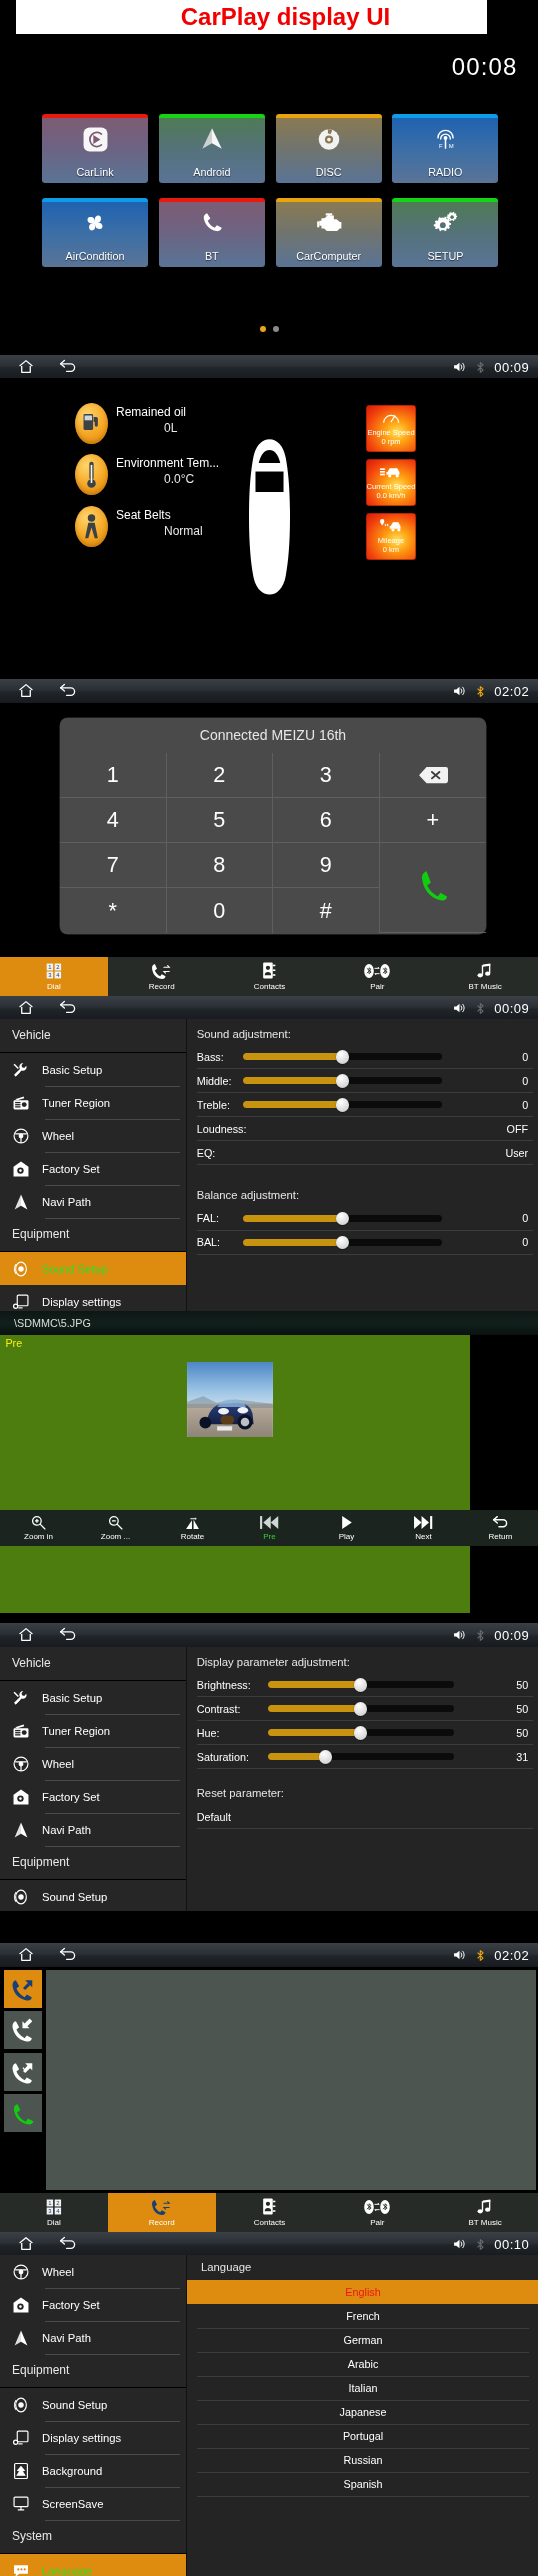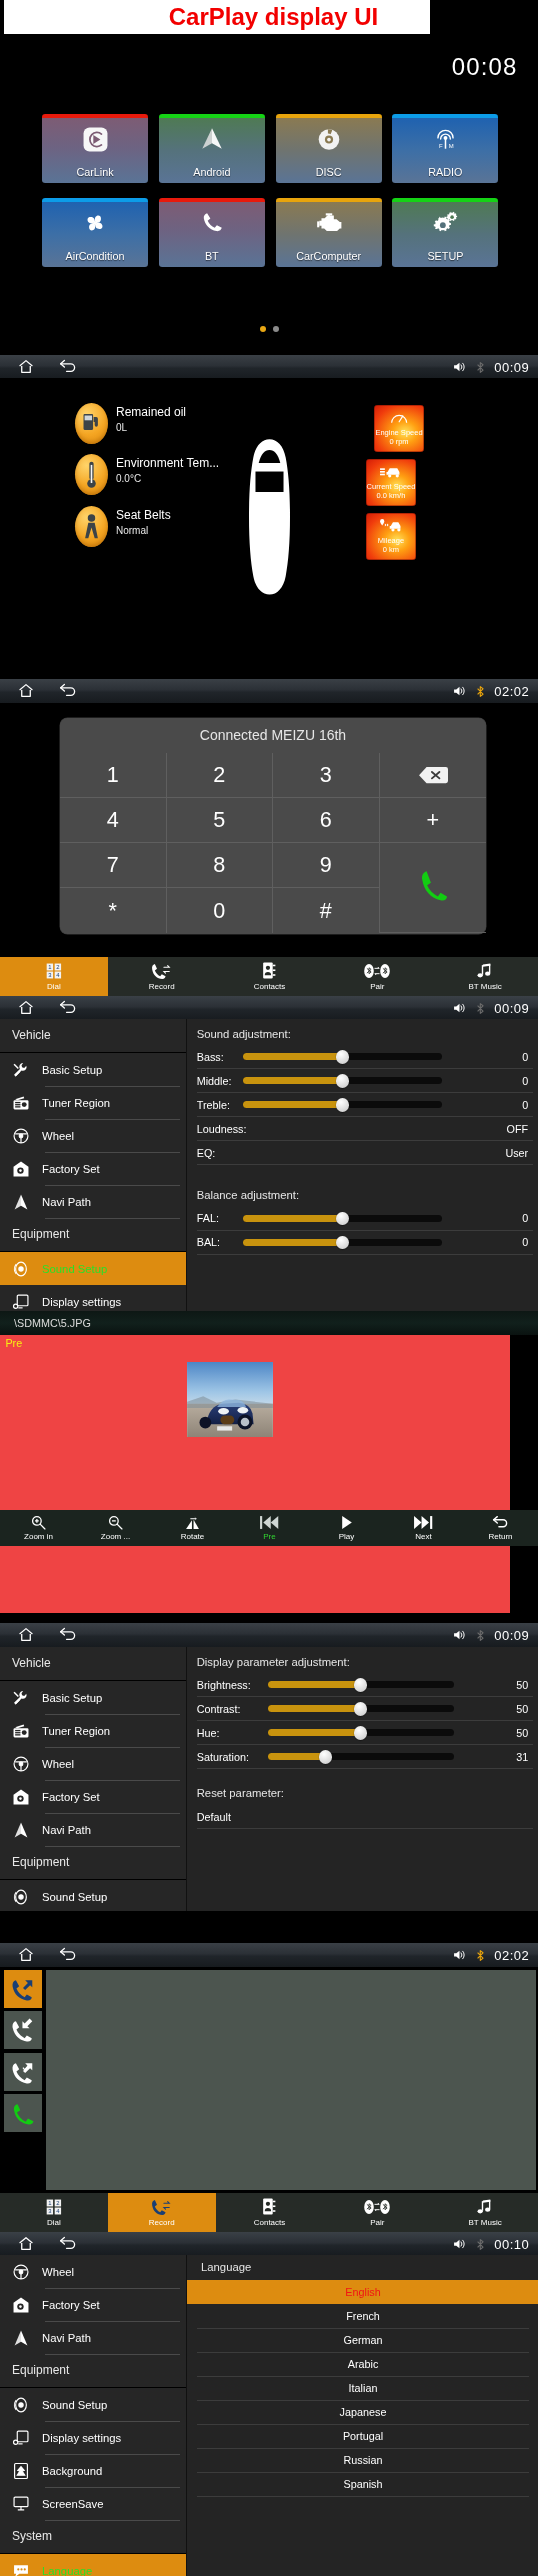--- a/index.html
+++ b/index.html
@@ -1,21 +1,21 @@
 <!DOCTYPE html>
 <html style="font-size:8.6px"><head>
 <meta charset="utf-8">
 <title>CarPlay display UI</title>
 <style>
   html,body{margin:0;padding:0;background:#000;}
   body{width:539px;font-family:"Liberation Sans","DejaVu Sans",sans-serif;-webkit-font-smoothing:antialiased;}
   .page{position:relative;width:539px;height:2576px;background:#000;overflow:hidden;}
 
   
-  .banner{position:absolute;left:4px;top:0;width:426px;height:34px;background:#fff;}
+  .banner{position:absolute;left:16px;top:0;width:471px;height:34px;background:#fff;}
   .banner-text{position:absolute;left:0;top:0;width:539px;height:34px;line-height:34px;text-align:center;
      color:#f20000;font-size:24px;font-weight:bold;letter-spacing:0px;font-family:"Liberation Sans",sans-serif;}
 
   
   .statusbar{position:absolute;left:0;width:539px;height:24px;
      background:linear-gradient(to bottom,#3a4046 0%,#2b3036 45%,#20252a 55%,#171b1f 100%);
      border-bottom:0.5px solid #0c0e10;}
   .sb-home{position:absolute;left:18.3px;top:4.3px;width:16px;height:15px;}
   .sb-back{position:absolute;left:59px;top:5.4px;width:18.3px;height:14px;}
   .sb-right{position:absolute;right:9.7px;top:0;height:24px;display:flex;align-items:center;gap:9.7px;}
@@ -43,21 +43,21 @@
   .dot.on{background:#e8a714;}
 
   
   .carinfo{position:absolute;left:0;width:539px;background:#000;}
   .ci-item{position:absolute;width:162px;height:50px;}
   .ci-badge{position:absolute;left:0;top:2.2px;width:33px;height:41px;border-radius:50%;
      background:radial-gradient(circle at 35% 28%,#ffd46a 0%,#f5a623 55%,#e08c10 100%);
      box-shadow:inset 0 -2.2px 4.3px rgba(160,90,0,.5);}
   .ci-txt{position:absolute;left:41px;top:3.2px;}
   .ci-t1{color:#ffffff;font-size:12px;line-height:16px;}
-  .ci-t2{color:#e9e9e9;font-size:10px;line-height:16px;}
+  .ci-t2{color:#e9e9e9;font-size:12px;line-height:16px;margin-left:48px;}
   .gauge{position:absolute;width:50px;height:47px;border-radius:3.8px;
      background:radial-gradient(ellipse at 62% 58%,#ffe259 0%,#ffa012 28%,#f03c0c 72%,#d21a06 100%);
      box-shadow:0 0 0 0.5px #7d1203 inset;}
   .gauge-ic{position:absolute;left:0;top:3.2px;width:100%;height:18.3px;display:flex;align-items:center;justify-content:center;}
   .gauge-l1{position:absolute;left:0;top:22.6px;width:100%;text-align:center;color:#fff;font-size:7.5px;}
   .gauge-l2{position:absolute;left:0;top:32px;width:100%;text-align:center;color:#fff;font-size:7.5px;}
 
   
   .dialpad-wrap{position:absolute;left:0;width:539px;background:#000;}
   .dialpad{position:absolute;left:60px;top:15px;width:426px;height:216px;background:#4a4a4a;border-radius:7.5px;
@@ -99,21 +99,21 @@
   .sl-fill{position:absolute;left:0;top:0;height:7px;border-radius:3.8px;background:#c8930e;}
   .sl-knob{position:absolute;top:-3.2px;width:13px;height:13.5px;border-radius:50%;
      background:radial-gradient(circle at 38% 30%,#ffffff,#d7d7d7 70%,#b9b9b9);box-shadow:0 0.5px 1.1px rgba(0,0,0,.7);}
   .sl-val{position:absolute;right:4.3px;color:#ffffff;font-size:10.8px;}
   .kv-row{height:24px;display:flex;align-items:center;position:relative;margin:0 6.5px 0 9.7px;}
   .kv-row:after{content:"";position:absolute;left:0;right:0;bottom:0;height:0.5px;background:#3c3c3c;}
   .kv-lb{color:#ffffff;font-size:10.8px;}
   .kv-val{position:absolute;right:4.3px;color:#ffffff;font-size:10.8px;}
 
   
-  .photo{position:absolute;left:0;width:510px;background:#ef4444;}
+  .photo{position:absolute;left:0;width:470px;background:#4d7c0f;}
   .ph-path{position:absolute;left:0;top:0;width:539px;height:24px;line-height:24px;padding-left:14px;
      box-sizing:border-box;color:#dcdcdc;font-size:10.8px;
      background:linear-gradient(to bottom,#0d1714 0%,#11201c 50%,#0a1210 100%);}
   .ph-pre{position:absolute;left:5.4px;top:26px;color:#f5ef12;font-size:10.8px;}
   .ph-img{position:absolute;left:187px;top:51px;width:86px;height:75px;border:0;
      background:linear-gradient(to bottom,#6e9fd6 0%,#9cc3e8 28%,#cfd8db 48%,#b5aa9c 62%,#9d9287 100%);}
   .ph-bar{position:absolute;left:0;width:539px;height:36px;background:#1b241f;display:flex;}
   .ph-btn{flex:1;display:flex;flex-direction:column;align-items:center;justify-content:center;}
   .ph-btn-ic{height:16px;display:flex;align-items:center;justify-content:center;}
   .ph-btn-lb{color:#ffffff;font-size:8px;margin-top:1.6px;}
@@ -356,21 +356,21 @@
 
     <div style="position:absolute;left:237px;top:59px;width:65px;height:178px">
       <svg width="65" height="178" viewBox="0 0 120 330">
           <path d="M60 4c-14 0-26 12-30 34-5 26-8 62-8 110s3 84 8 110c4 22 16 34 30 34s26-12 30-34c5-26 8-62 8-110s-3-84-8-110C86 16 74 4 60 4z" fill="#fff"></path>
           <path d="M60 24c-9 0-16 8-20 24h40c-4-16-11-24-20-24z" fill="#000"></path>
           <path d="M34 64h52v38H34z" fill="#000"></path>
           <path d="M36 296h48c-4 14-12 22-24 22s-20-8-24-22z" fill="#000"></path>
         </svg>
     </div>
 
-    <div class="gauge" style="left:374px;top:27px">
+    <div class="gauge" style="left:366px;top:27px">
       <div class="gauge-ic">
           <svg width="18.3" height="15" viewBox="0 0 34 28" fill="none" stroke="#fff" stroke-width="2.2">
             <path d="M3 24a14 14 0 0 1 28 0"></path>
             <path d="M17 22 L24 11" stroke-linecap="round"></path>
           </svg>
         </div>
       <div class="gauge-l1">Engine Speed</div>
       <div class="gauge-l2">0 rpm</div>
     </div>
     <div class="gauge" style="left:366px;top:81px">

